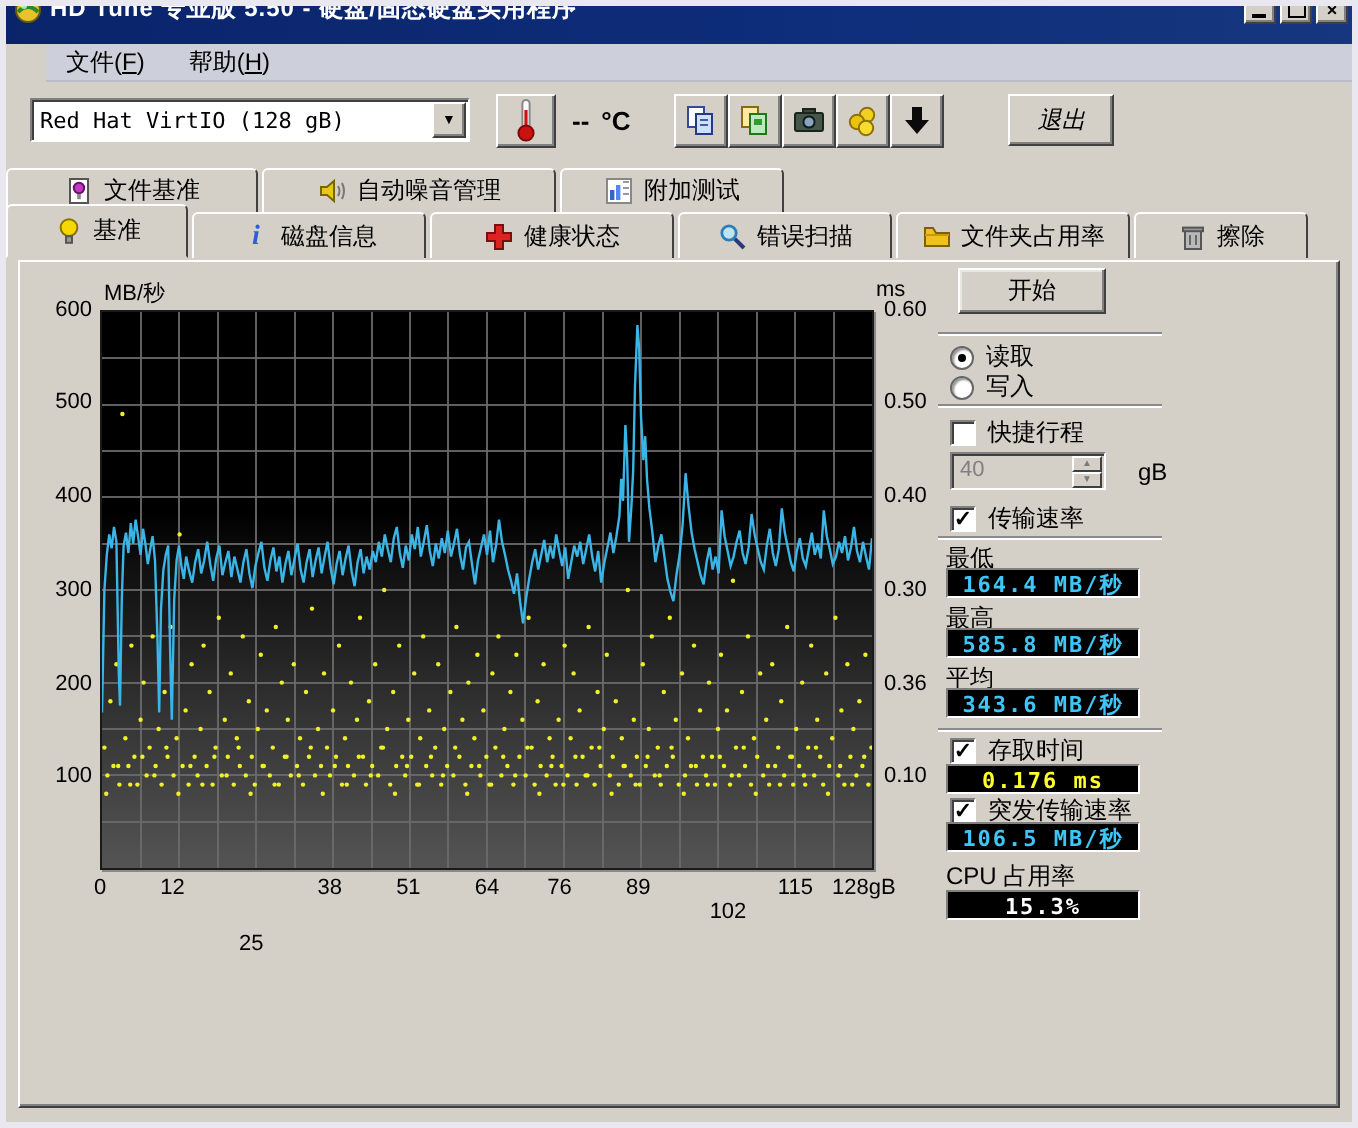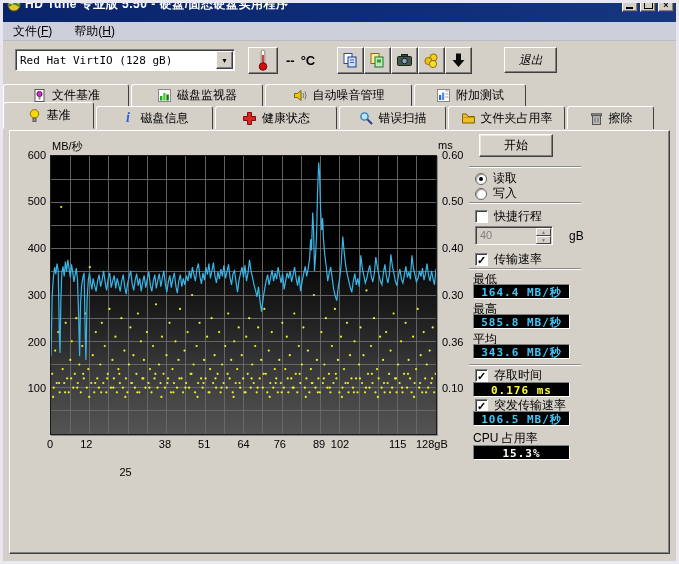--- a/index.html
+++ b/index.html
@@ -18,21 +18,21 @@
   .winbtns { display:flex; gap:2px; }
   .winbtn { width:16px; height:14px; background:#d4d0c8; border-top:1px solid #fff; border-left:1px solid #fff;
             border-right:1px solid #404040; border-bottom:1px solid #404040;
             box-shadow:inset -1px -1px 0 #808080; position:relative; font-size:9px; line-height:12px;
             text-align:center; font-weight:bold; }
   .glyph-min { position:absolute; left:3px; bottom:2px; width:7px; height:2px; background:#000; }
   .glyph-max { position:absolute; left:3px; top:2px; width:9px; height:8px; border:1px solid #000; border-top:2px solid #000; }
 
   
   .menubar { height:19px; background:#cdd0da; display:flex; align-items:center; padding-left:6px; gap:14px;
-             border-bottom:1px solid #b9bcc6; }
+             border-bottom:1px solid #b9bcc6;margin-left:20px; }
   .menu-item { padding:1px 4px; }
   .menu-item u { text-decoration:underline; }
 
   
   .toolbar { height:38px; display:flex; align-items:center; padding-left:12px; }
   .sunken { border-top:1px solid #808080; border-left:1px solid #808080;
             border-bottom:1px solid #fff; border-right:1px solid #fff;
             box-shadow:inset 1px 1px 0 #404040; background:#fff; }
   .drive-select { width:220px; height:22px; display:flex; align-items:center; position:relative; }
   .drive-select .dtext { font-family:"DejaVu Sans Mono", monospace; font-size:11px; padding-left:4px;
@@ -195,29 +195,20 @@
   <div class="tabzone">
     <div class="tabrow row1">
       <div class="tab" style="flex:0 0 126px">
         <svg class="ticn" viewBox="0 0 15 15">
             <rect x="3" y="1.5" width="9" height="12" fill="#fff" stroke="#555"></rect>
             <circle cx="7.5" cy="6" r="2.6" fill="#c23ac2" stroke="#6a106a"></circle>
             <rect x="6.6" y="9" width="1.8" height="2.6" fill="#888"></rect>
           </svg>
         <span>文件基准</span>
       </div>
-      <div class="tab" style="flex:0 0 132px">
-        <svg class="ticn" viewBox="0 0 15 15">
-            <rect x="1.5" y="1.5" width="12" height="12" fill="#fff" stroke="#888"></rect>
-            <rect x="3" y="8" width="2.4" height="4.5" fill="#22aa22"></rect>
-            <rect x="6.2" y="5" width="2.4" height="7.5" fill="#55cc33"></rect>
-            <rect x="9.4" y="6.5" width="2.4" height="6" fill="#117711"></rect>
-          </svg>
-        <span>磁盘监视器</span>
-      </div>
       <div class="tab" style="flex:0 0 147px">
         <svg class="ticn" viewBox="0 0 15 15">
             <polygon points="1.5,5.5 4.5,5.5 8,2.5 8,12.5 4.5,9.5 1.5,9.5" fill="#e8c810" stroke="#7a6408"></polygon>
             <path d="M10,5 Q11.5,7.5 10,10 M12,3.5 Q14,7.5 12,11.5" stroke="#777" fill="none"></path>
           </svg>
         <span>自动噪音管理</span>
       </div>
       <div class="tab" style="flex:0 0 112px">
         <svg class="ticn" viewBox="0 0 15 15">
             <rect x="1.5" y="1.5" width="12" height="12" fill="#fff" stroke="#888"></rect>
@@ -294,21 +285,21 @@
     <span class="ytickR" style="left:432px;top:251px">0.10</span>
 
     <span class="xtick" style="left: 25px;">0</span>
     <span class="xtick" style="left: 61.2812px;">12</span>
     <span class="xtick" style="left: 100.586px; margin-top: 28px;">25</span>
     <span class="xtick" style="left: 139.891px;">38</span>
     <span class="xtick" style="left: 179.195px;">51</span>
     <span class="xtick" style="left: 218.5px;">64</span>
     <span class="xtick" style="left: 254.781px;">76</span>
     <span class="xtick" style="left: 294.086px;">89</span>
-    <span class="xtick" style="left: 315px;">102</span>
+    <span class="xtick" style="left: 339px; margin-top: 12px;">102</span>
     <span class="xtick" style="left: 372.695px;">115</span>
     <span class="xtick" style="width: 42px; text-align: left; margin-left: -6px; left: 412px;">128gB</span>
 
     <div class="plot">
       <svg width="385" height="278" viewBox="0 0 385 278">
           <line x1="19.3" y1="0" x2="19.3" y2="278" stroke="#6b6b6b" stroke-width="1" shape-rendering="crispEdges" opacity="0.9"></line>
           <line x1="38.5" y1="0" x2="38.5" y2="278" stroke="#6b6b6b" stroke-width="1" shape-rendering="crispEdges" opacity="0.9"></line>
           <line x1="57.8" y1="0" x2="57.8" y2="278" stroke="#6b6b6b" stroke-width="1" shape-rendering="crispEdges" opacity="0.9"></line>
           <line x1="77.0" y1="0" x2="77.0" y2="278" stroke="#6b6b6b" stroke-width="1" shape-rendering="crispEdges" opacity="0.9"></line>
           <line x1="96.3" y1="0" x2="96.3" y2="278" stroke="#6b6b6b" stroke-width="1" shape-rendering="crispEdges" opacity="0.9"></line>

